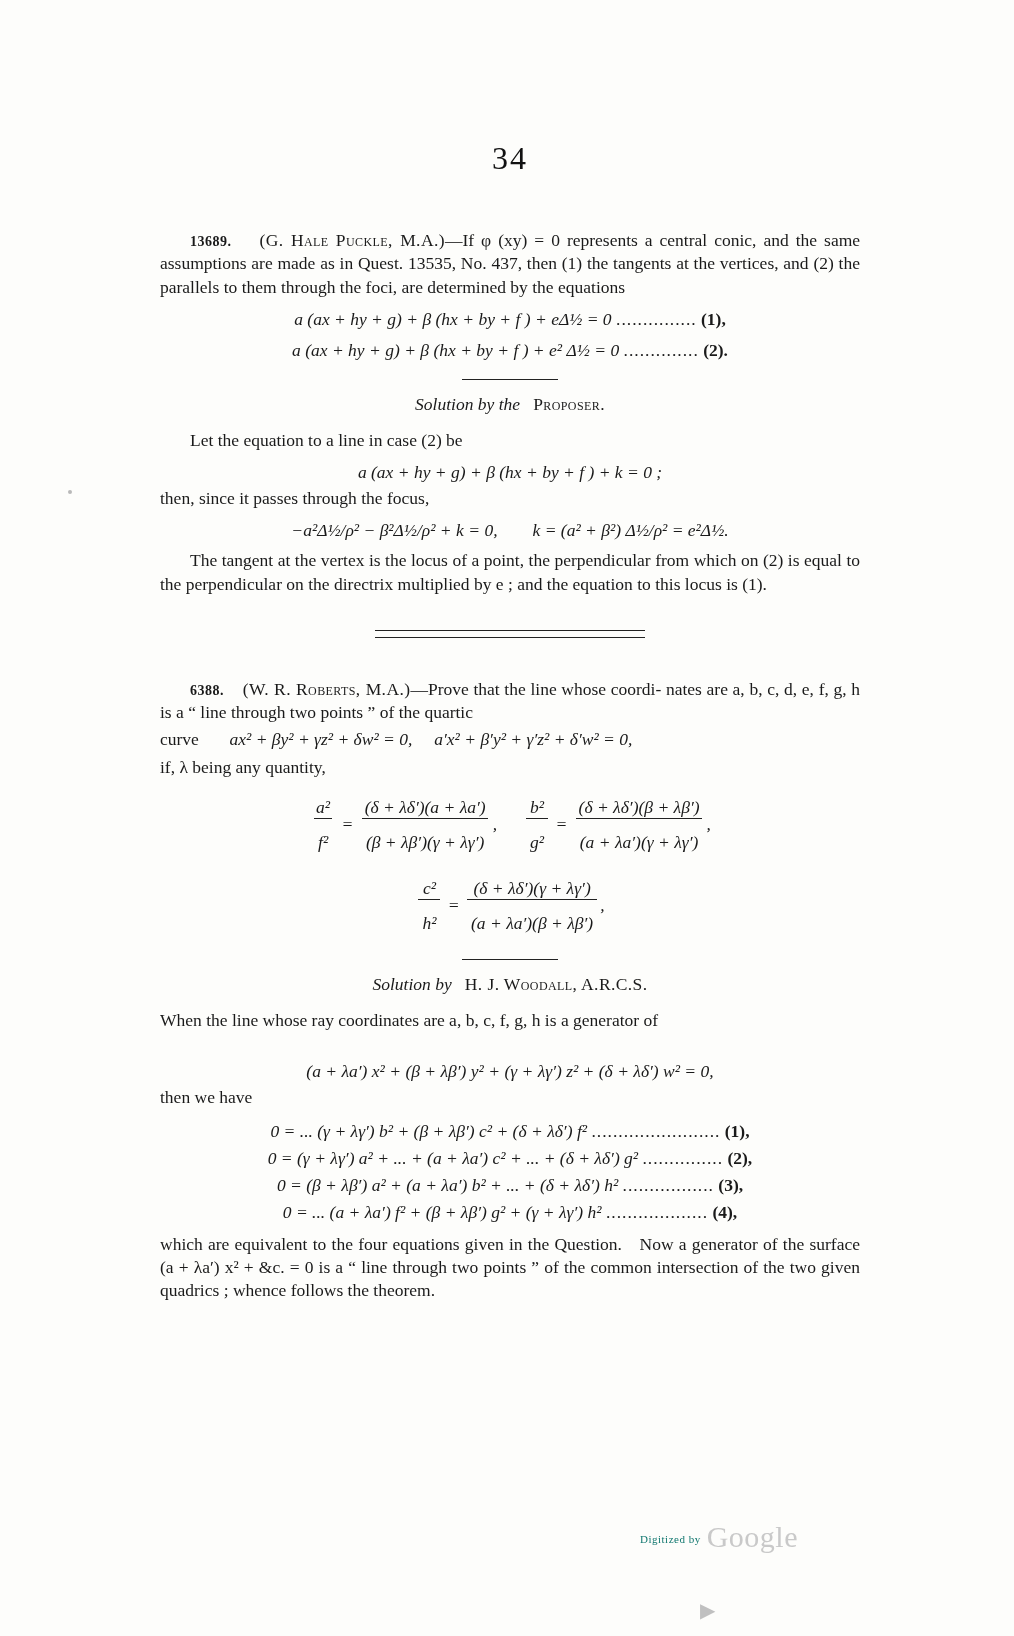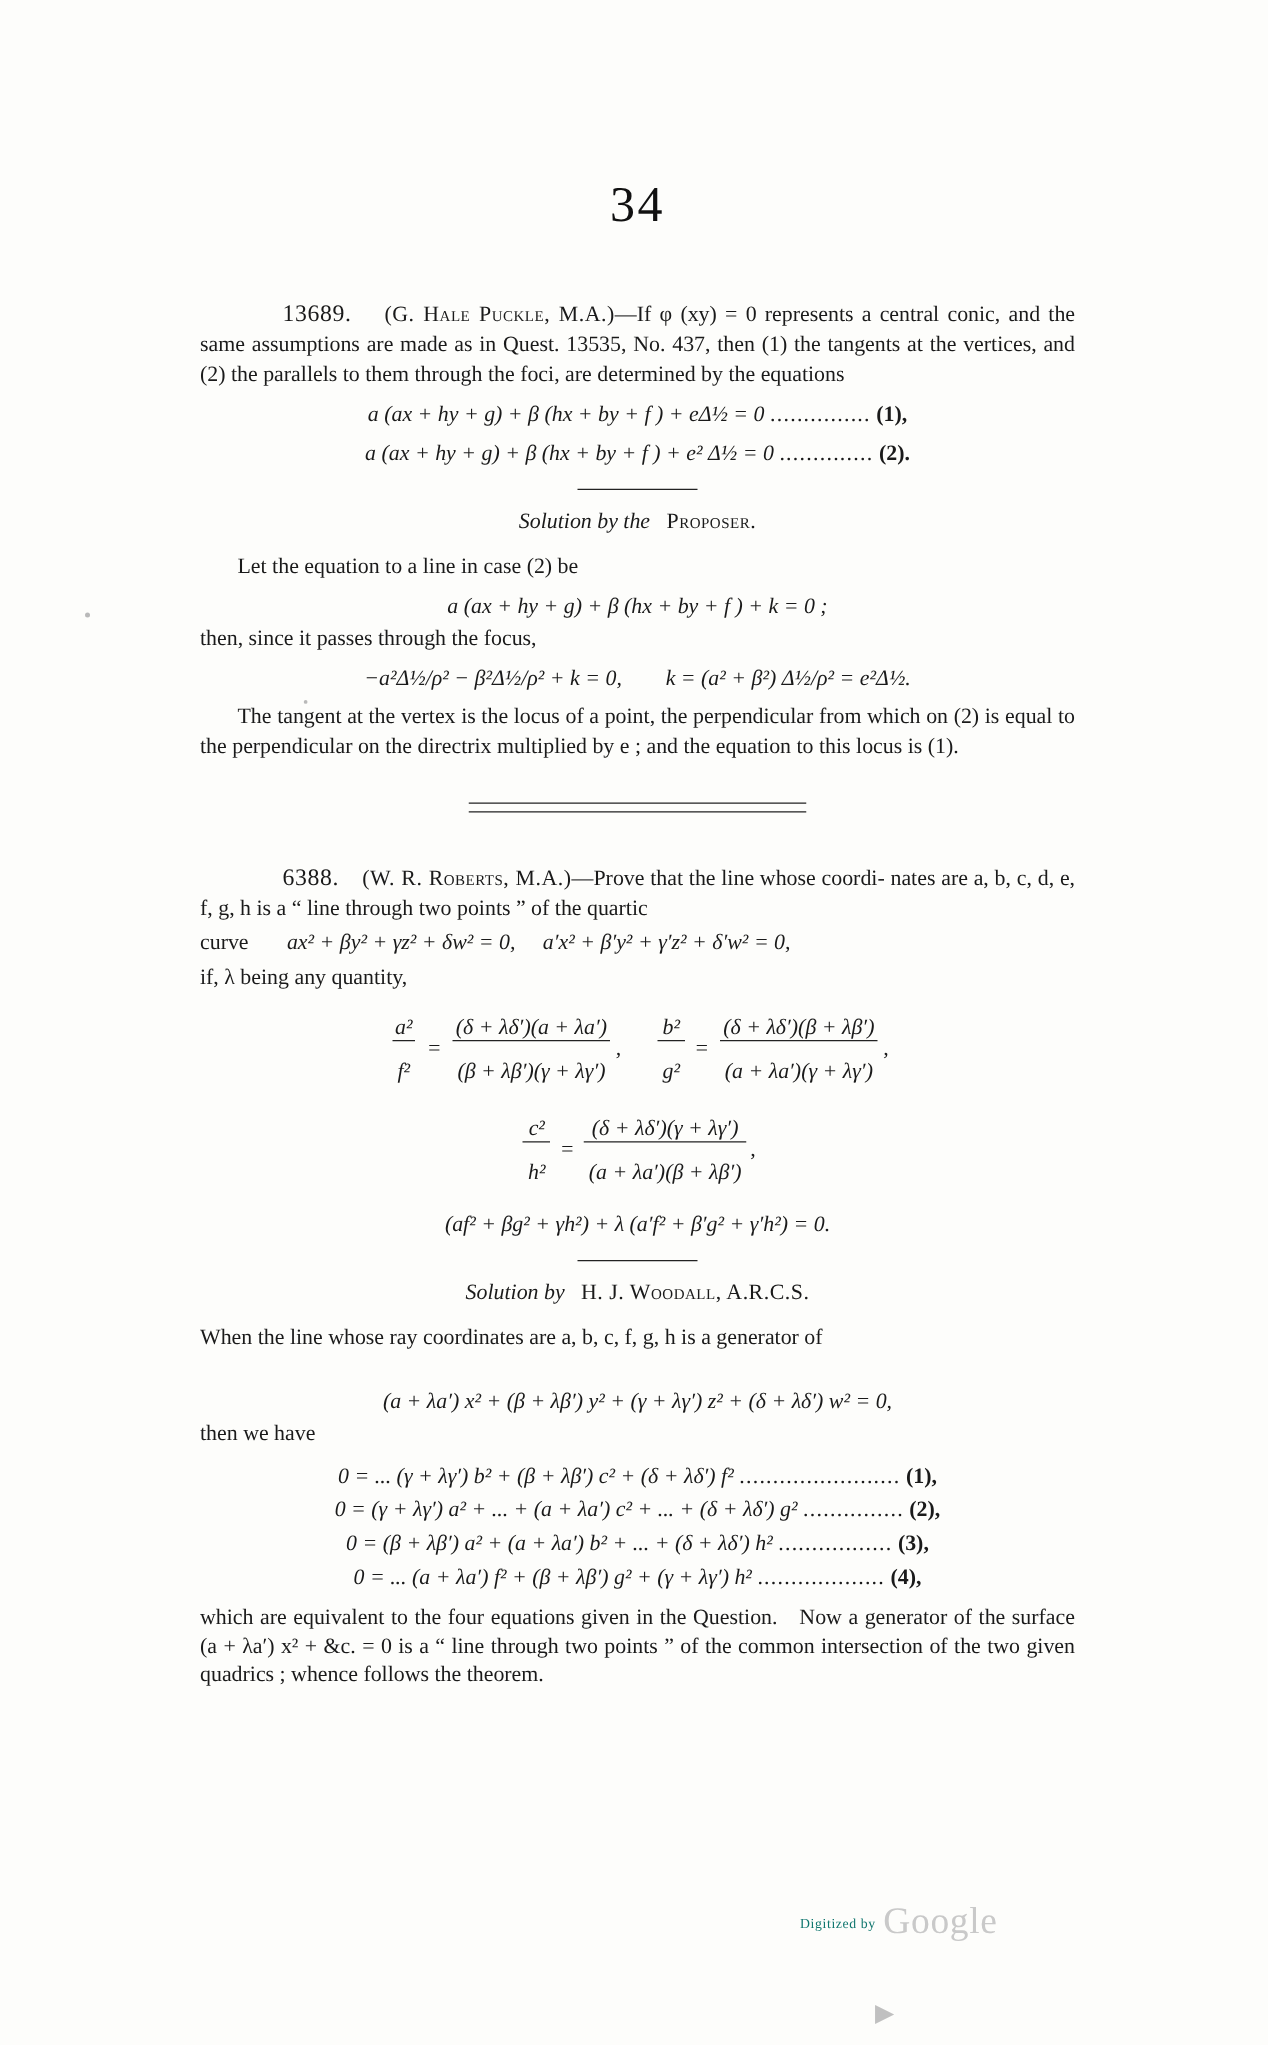--- a/index.html
+++ b/index.html
@@ -21,38 +21,37 @@
     background: #fdfdfb;
   }
   .content {
     position: absolute;
     left: 160px;
     top: 140px;
     width: 700px;
   }
   .page-number {
     text-align: center;
-    font-size: 40px;
+    font-size: 32px;
     letter-spacing: 2px;
     margin: 0 0 52px 0;
     font-family: "Liberation Serif", serif;
     color: #111;
   }
   .para {
     font-size: 17.5px;
     line-height: 1.33;
     text-align: justify;
     margin: 0 0 4px 0;
   }
   .para.indent { text-indent: 30px; }
   .qnum {
-    font-weight: normal;
-    font-size: 19px;
+    font-weight: bold;
+    font-size: 14px;
     letter-spacing: 0.5px;
-    margin-left: 36px;
   }
   .sc {
     font-variant: small-caps;
     letter-spacing: 0.4px;
   }
   .it { font-style: italic; }
   .eq {
     text-align: center;
     font-size: 17.5px;
     margin: 10px 0 4px 0;
@@ -249,21 +248,20 @@
         </span>
         <span>&nbsp;=&nbsp;</span>
         <span class="frac">
           <span class="num">(δ + λδ′)(γ + λγ′)</span>
           <span class="den">(a + λa′)(β + λβ′)</span>
         </span>
         <span>,</span>
       </span>
     </div>
 
-    <div class="eq" style="margin-top:14px;">(af² + βg² + γh²) + λ (a′f² + β′g² + γ′h²) = 0.</div>
 
     <div class="rule-short"></div>
 
     <div class="solution-head">
       <span class="it">Solution by</span>
       <span>&nbsp;</span>
       <span class="sc">H. J. Woodall, A.R.C.S.</span>
     </div>
 
     <p class="para">When the line whose ray coordinates are a, b, c, f, g, h is a generator of</p>

